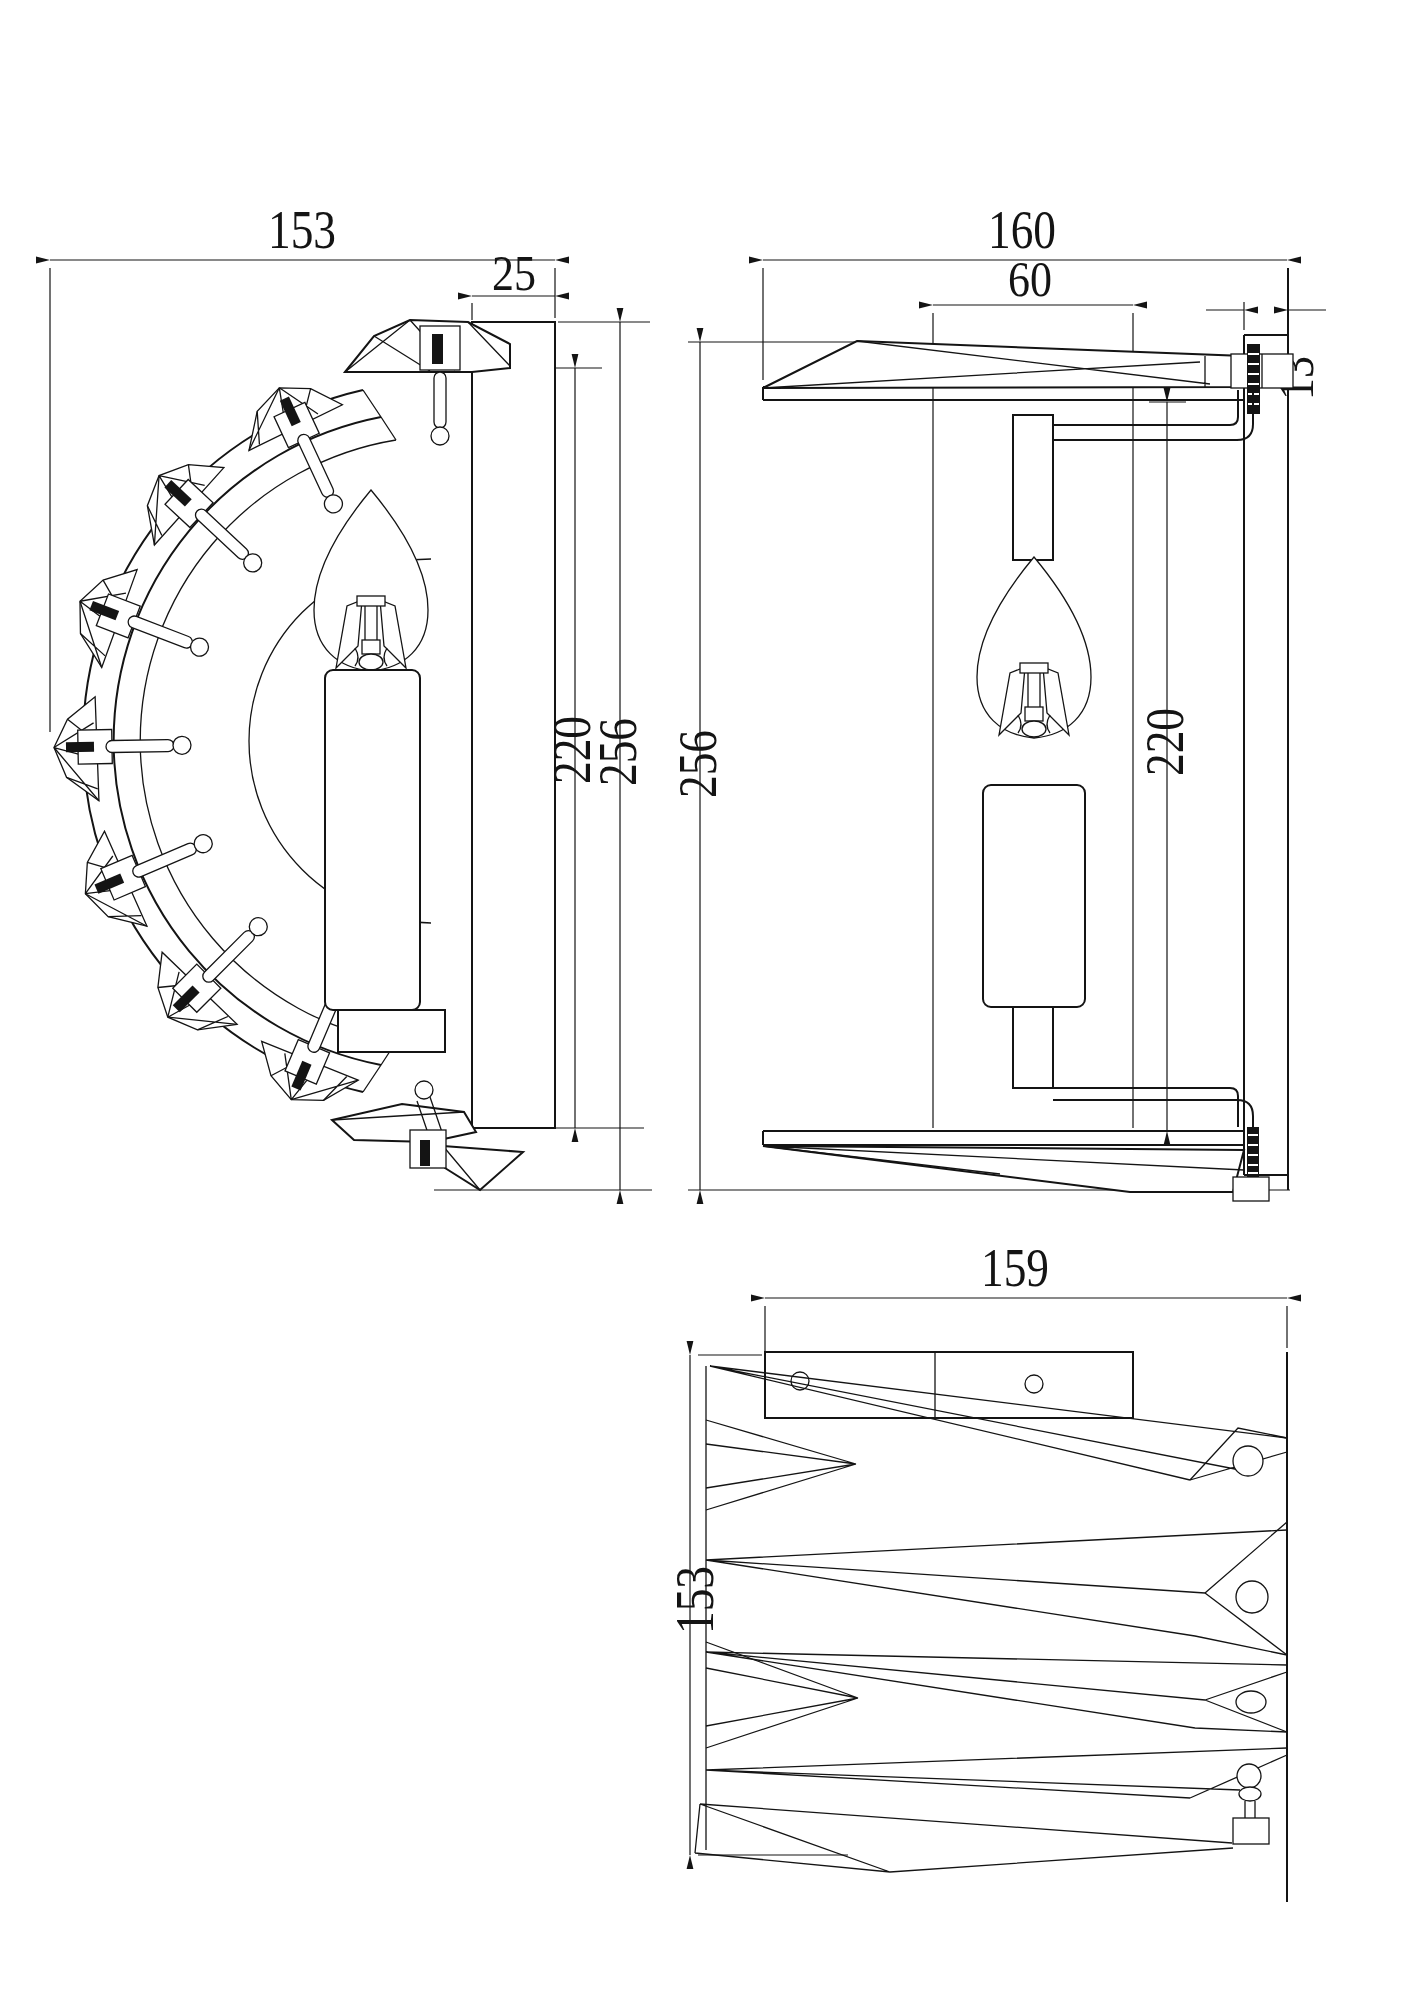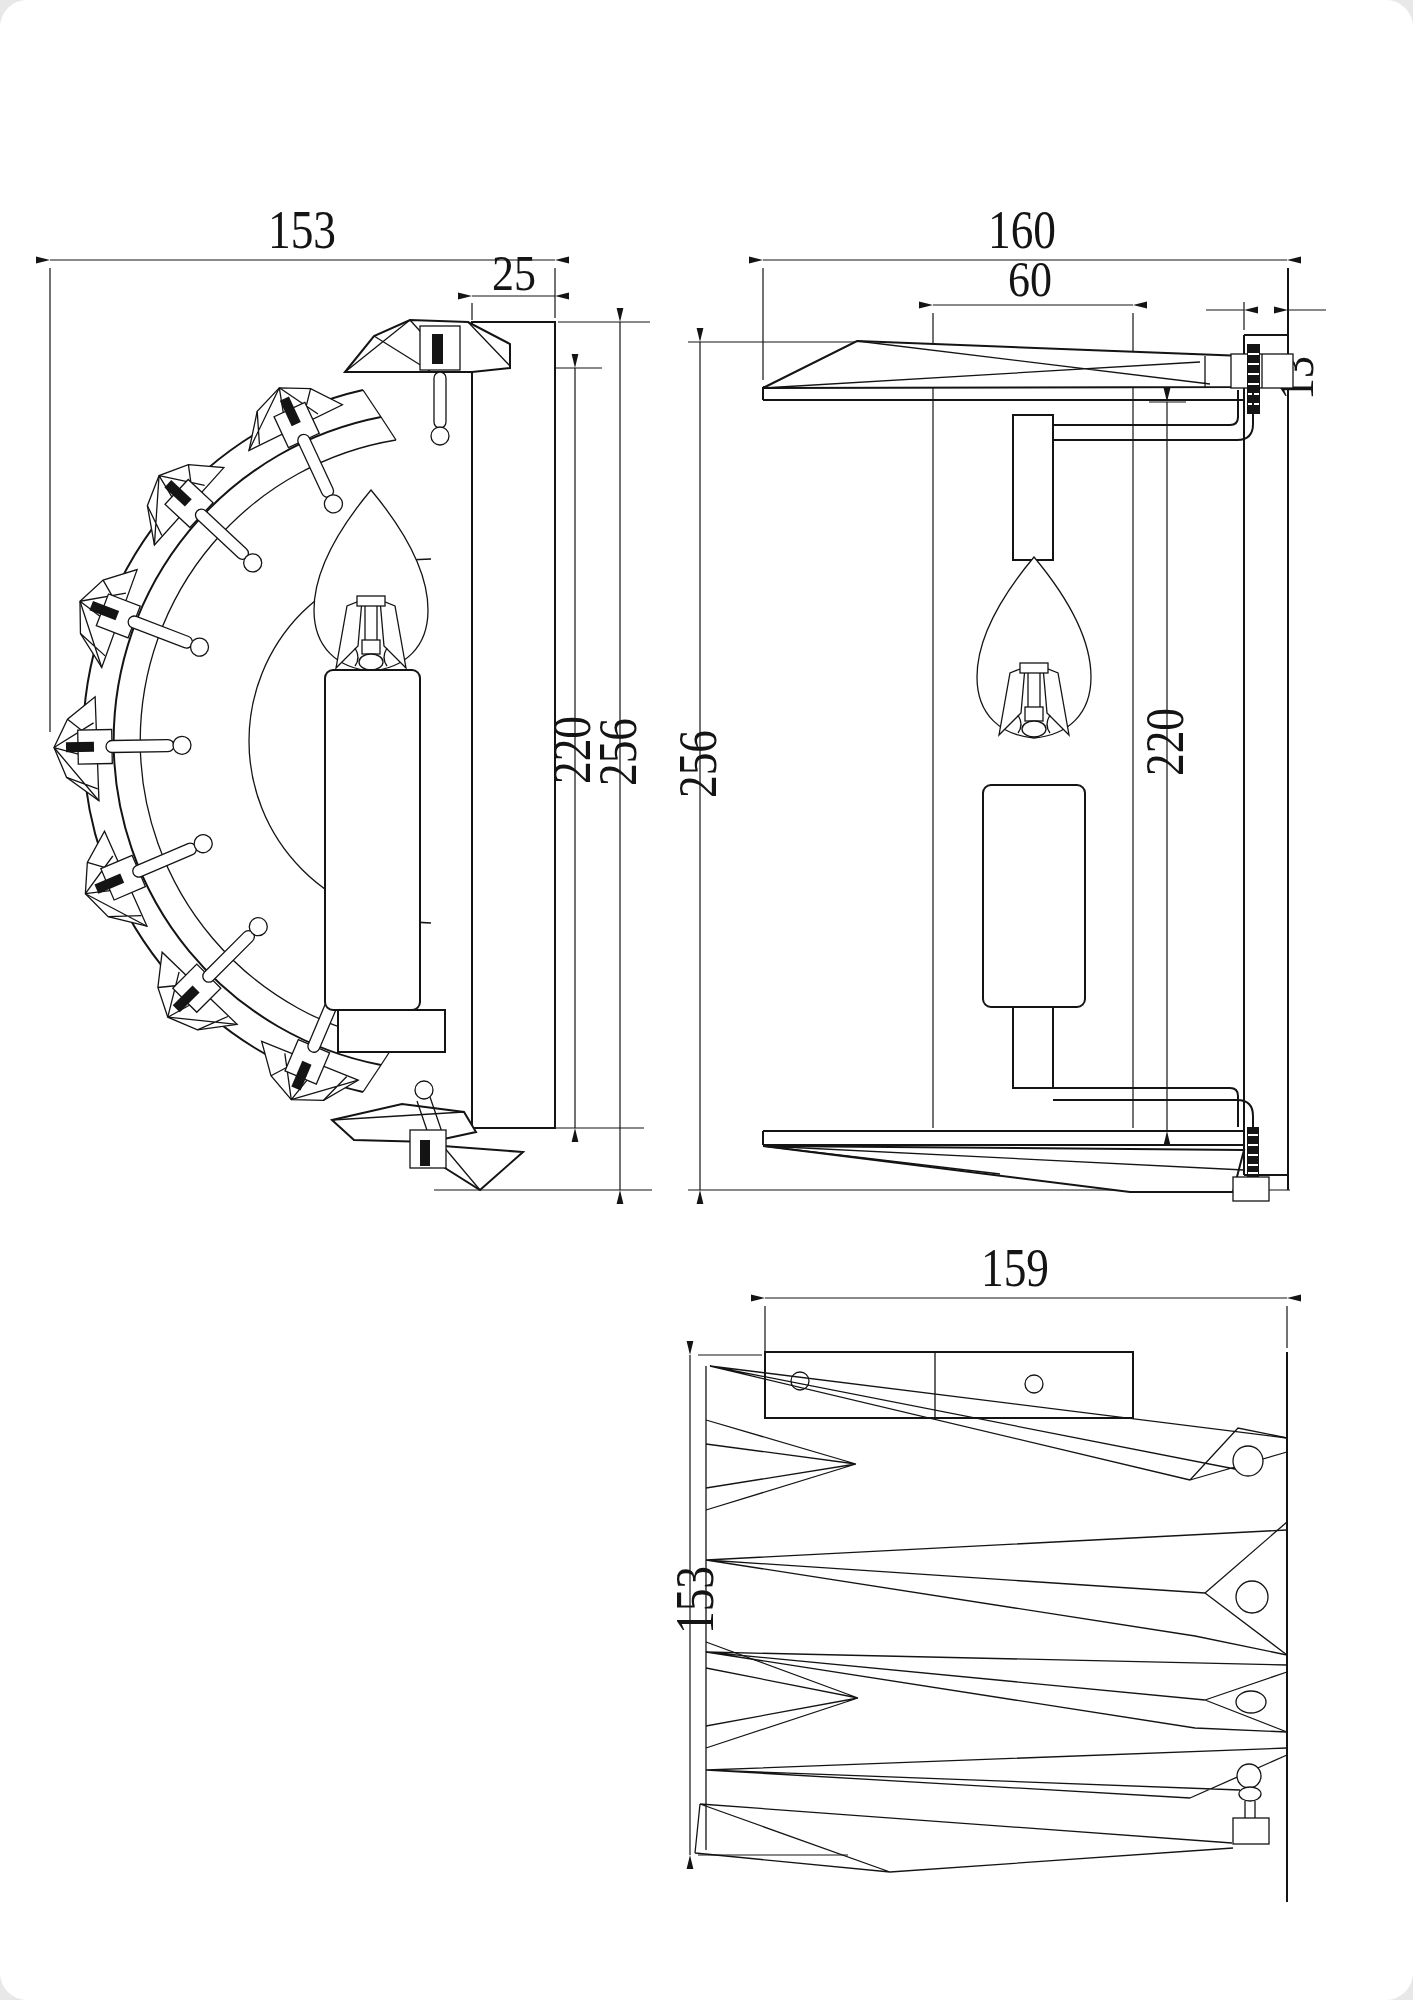--- a/index.html
+++ b/index.html
@@ -1,19 +1,18 @@
 <!DOCTYPE html>
 <html><head>
 <meta charset="utf-8">
 <style>
   html,body{margin:0;padding:0;background:#e8e8e8;}
   .page{
     width:1413px;height:2000px;background:#ffffff;position:relative;margin:0 auto;
     font-family:"Liberation Serif", serif;
-    border-radius:27px;
   }
   svg{display:block;}
   .ln{stroke:#141414;fill:none;stroke-width:2;}
   .thin{stroke:#141414;fill:none;stroke-width:1.3;}
   .dim{stroke:#141414;fill:none;stroke-width:1.2;}
   .shape{fill:#ffffff;stroke:#141414;stroke-width:2;}
   .shapethin{fill:#ffffff;stroke:#141414;stroke-width:1.3;}
   .dark{fill:#141414;stroke:none;}
   .hatch{stroke:#ffffff;stroke-width:2;fill:none;}
   text{font-family:"Liberation Serif", serif;font-size:54px;fill:#141414;}

